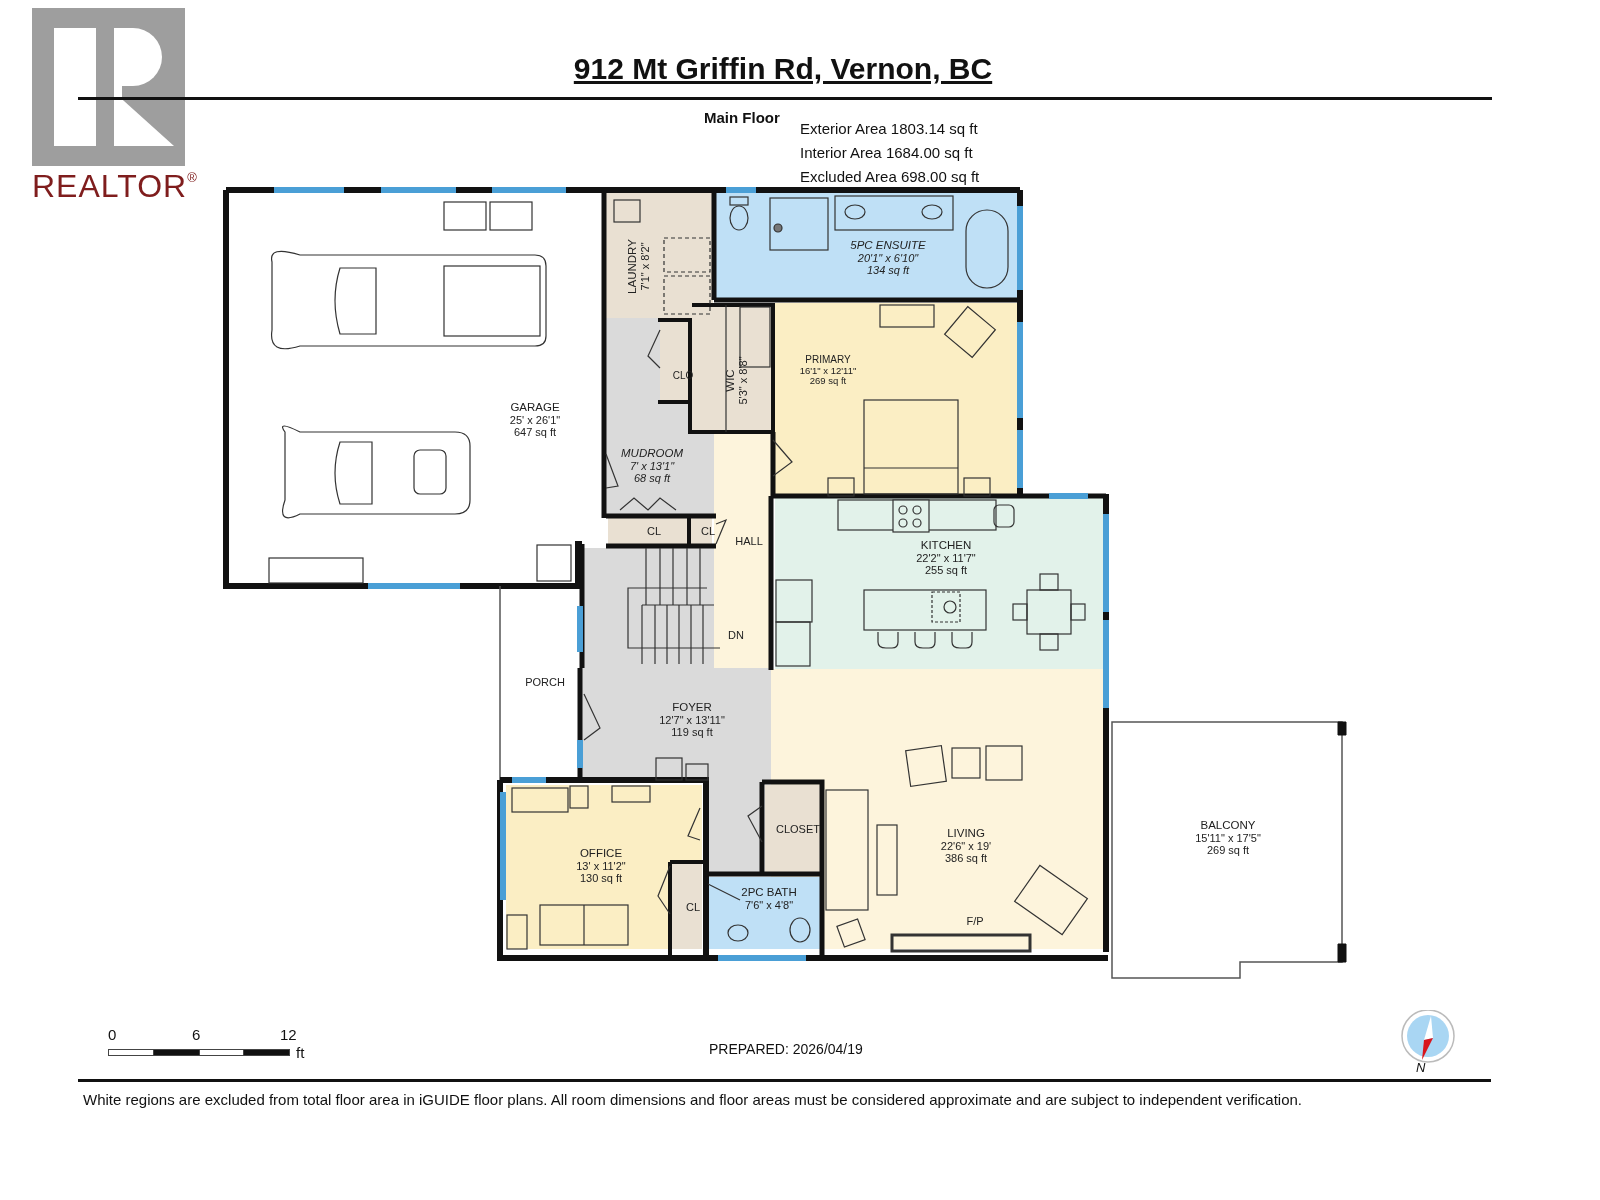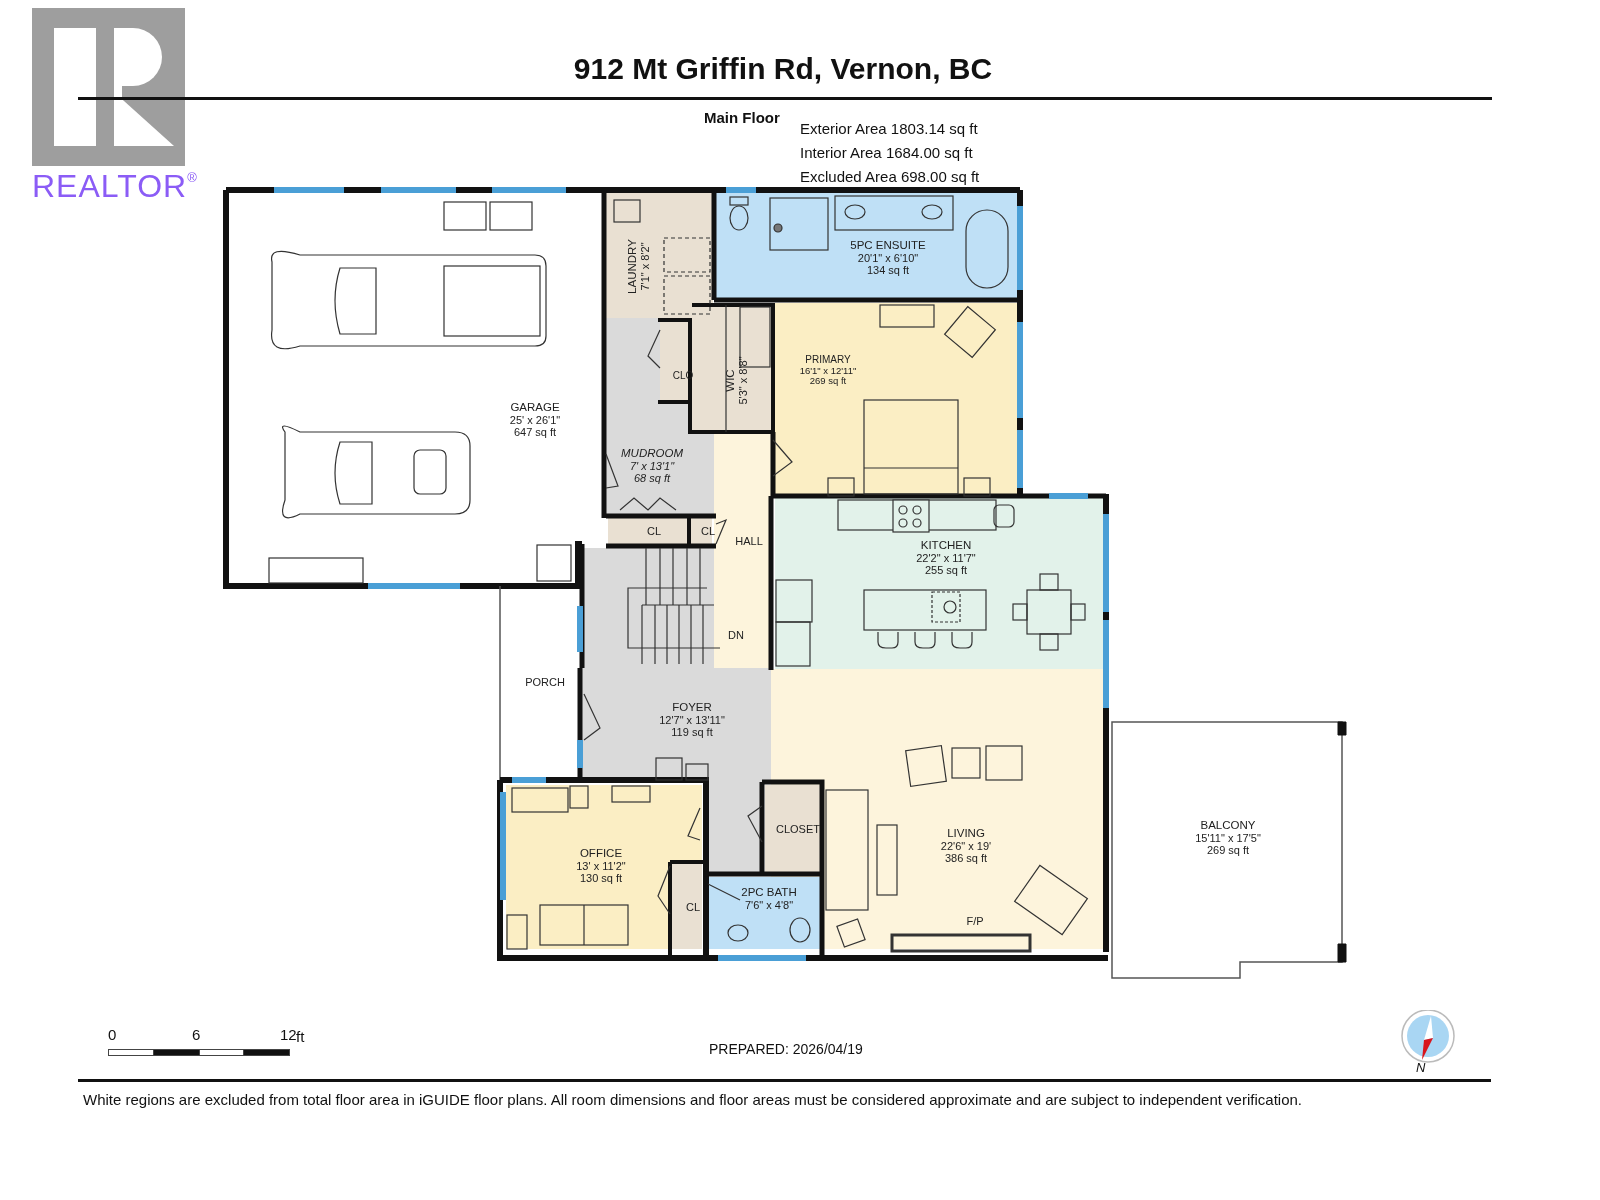--- a/index.html
+++ b/index.html
@@ -4,23 +4,23 @@
 <style>
   html, body { margin: 0; padding: 0; background: #ffffff; }
   body { width: 1600px; height: 1200px; position: relative; overflow: hidden; font-family: "Liberation Sans", sans-serif; color: #111; }
   .abs { position: absolute; }
   #logo { left: 32px; top: 8px; width: 155px; height: 195px; }
   #logo .box { position: absolute; left: 0; top: 0; width: 153px; height: 158px; background: #9e9e9e; }
   #logo .r-left { position: absolute; left: 22px; top: 20px; width: 42px; height: 118px; background: #fff; }
   #logo .r-bowl { position: absolute; left: 82px; top: 20px; width: 48px; height: 58px; background: #fff; border-radius: 0 30px 30px 0; }
   #logo .r-stem { position: absolute; left: 82px; top: 20px; width: 8px; height: 118px; background: #fff; }
   #logo .r-leg { position: absolute; left: 82px; top: 84px; width: 0; height: 0; border-left: 60px solid #fff; border-top: 54px solid transparent; }
-  #logo .brand { position: absolute; left: 0; top: 160px; font-size: 32px; letter-spacing: 1px; color: #8b5cf6; font-family: "Liberation Sans", sans-serif; }
+  #logo .brand { position: absolute; left: 0; top: 160px; font-size: 32px; letter-spacing: 1px; color: #7f1d1d; font-family: "Liberation Sans", sans-serif; }
   #logo .brand sup { font-size: 13px; vertical-align: top; position: relative; top: 2px; }
-  #title { left: 0; width: 1566px; top: 52px; text-align: center; font-size: 30px; font-weight: bold; }
+  #title { left: 0; width: 1566px; top: 52px; text-align: center; font-size: 30px; font-weight: bold; text-decoration: underline; }
   #title-rule { left: 78px; top: 97px; width: 1414px; height: 3px; background: #111; }
   #floor-label { left: 704px; top: 109px; font-size: 15px; font-weight: bold; }
   #areas { left: 800px; top: 109px; font-size: 15px; line-height: 24px; margin-top: 8px; }
   #plan { left: 0; top: 0; }
   .room-lbl { position: absolute; text-align: center; font-size: 11px; line-height: 12.5px; color: #222; white-space: nowrap; transform: translateX(-50%); }
   .room-lbl .n { font-size: 11.5px; }
   .vert { transform: translateX(-50%) rotate(-90deg); }
   .small-lbl { position: absolute; font-size: 11px; color: #222; transform: translate(-50%,-50%); white-space: nowrap; padding-left: 14px; }
   #scale { left: 108px; top: 1026px; width: 200px; height: 40px; }
   #scale .t { position: absolute; top: 0; font-size: 15px; }
@@ -255,21 +255,21 @@
   <div class="n">GARAGE</div>
   <div>25' x 26'1"</div>
   <div>647 sq ft</div>
 </div>
 
 <div class="room-lbl vert" style="left:638px; top:254px;">
   <div class="n">LAUNDRY</div>
   <div>7'1" x 8'2"</div>
 </div>
 
-<div class="room-lbl" style="left:888px; top:239px;">
+<div class="room-lbl" style="left:888px; top:239px;font-style:italic;">
   <div class="n">5PC ENSUITE</div>
   <div>20'1" x 6'10"</div>
   <div>134 sq ft</div>
 </div>
 
 <div class="room-lbl vert" style="left:736px; top:368px;">
   <div class="n">WIC</div>
   <div>5'3" x 8'8"</div>
 </div>
 
@@ -331,21 +331,21 @@
 <div class="small-lbl" style="left:960px; top:921px;margin-left:8px;">F/P</div>
 
 <div id="scale" class="abs">
   <span class="t" style="left:0;">0</span>
   <span class="t" style="left:84px;">6</span>
   <span class="t" style="left:172px;">12</span>
   <div class="bar" style="left:0; width:46px; background:#fff;"></div>
   <div class="bar" style="left:45px; width:47px; background:#111;"></div>
   <div class="bar" style="left:91px; width:45px; background:#fff;"></div>
   <div class="bar" style="left:135px; width:47px; background:#111;"></div>
-  <span class="t" style="left:188px; top:2px;text-align:center;">ft</span>
+  <span class="t" style="left:188px; top:18px;text-align:center;">ft</span>
 </div>
 
 <div id="prepared" class="abs">PREPARED: 2026/04/19</div>
 
 <div id="compass" class="abs">
   <svg width="56" height="66" viewBox="0 0 56 66">
     <circle cx="28" cy="26" r="26" fill="#ffffff" stroke="#bbb" stroke-width="1.5"></circle>
     <circle cx="28" cy="26" r="21" fill="#a9d6f3"></circle>
     <polygon points="31,6 24,30 33,28" fill="#ffffff"></polygon>
     <polygon points="24,30 33,28 22,50" fill="#d8141c"></polygon>

